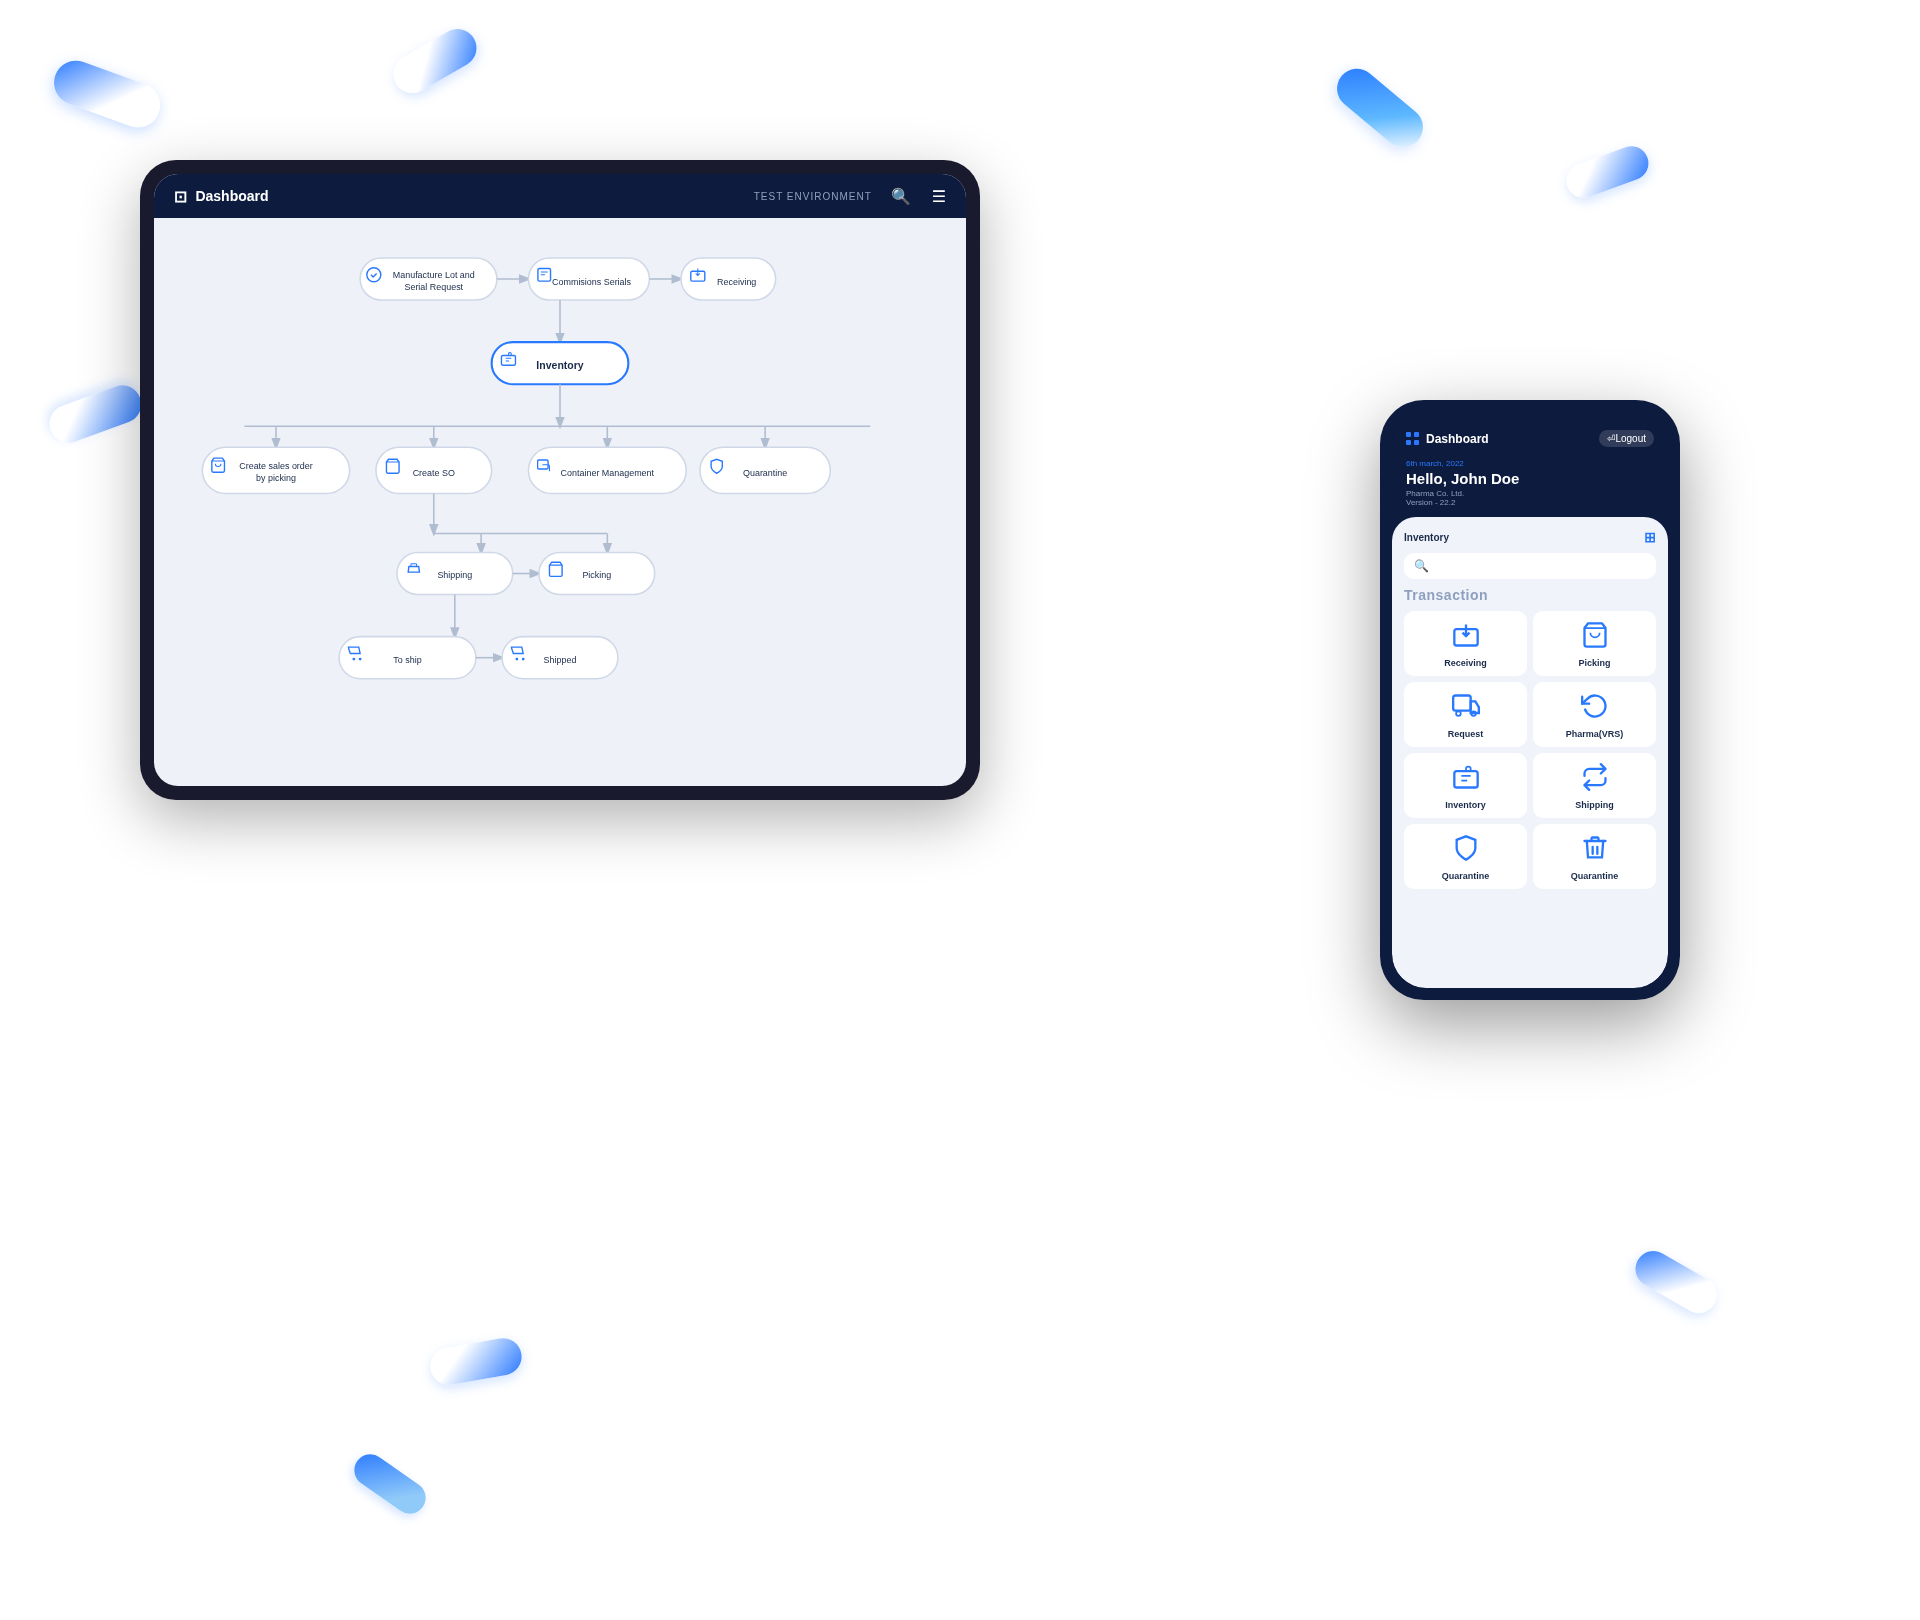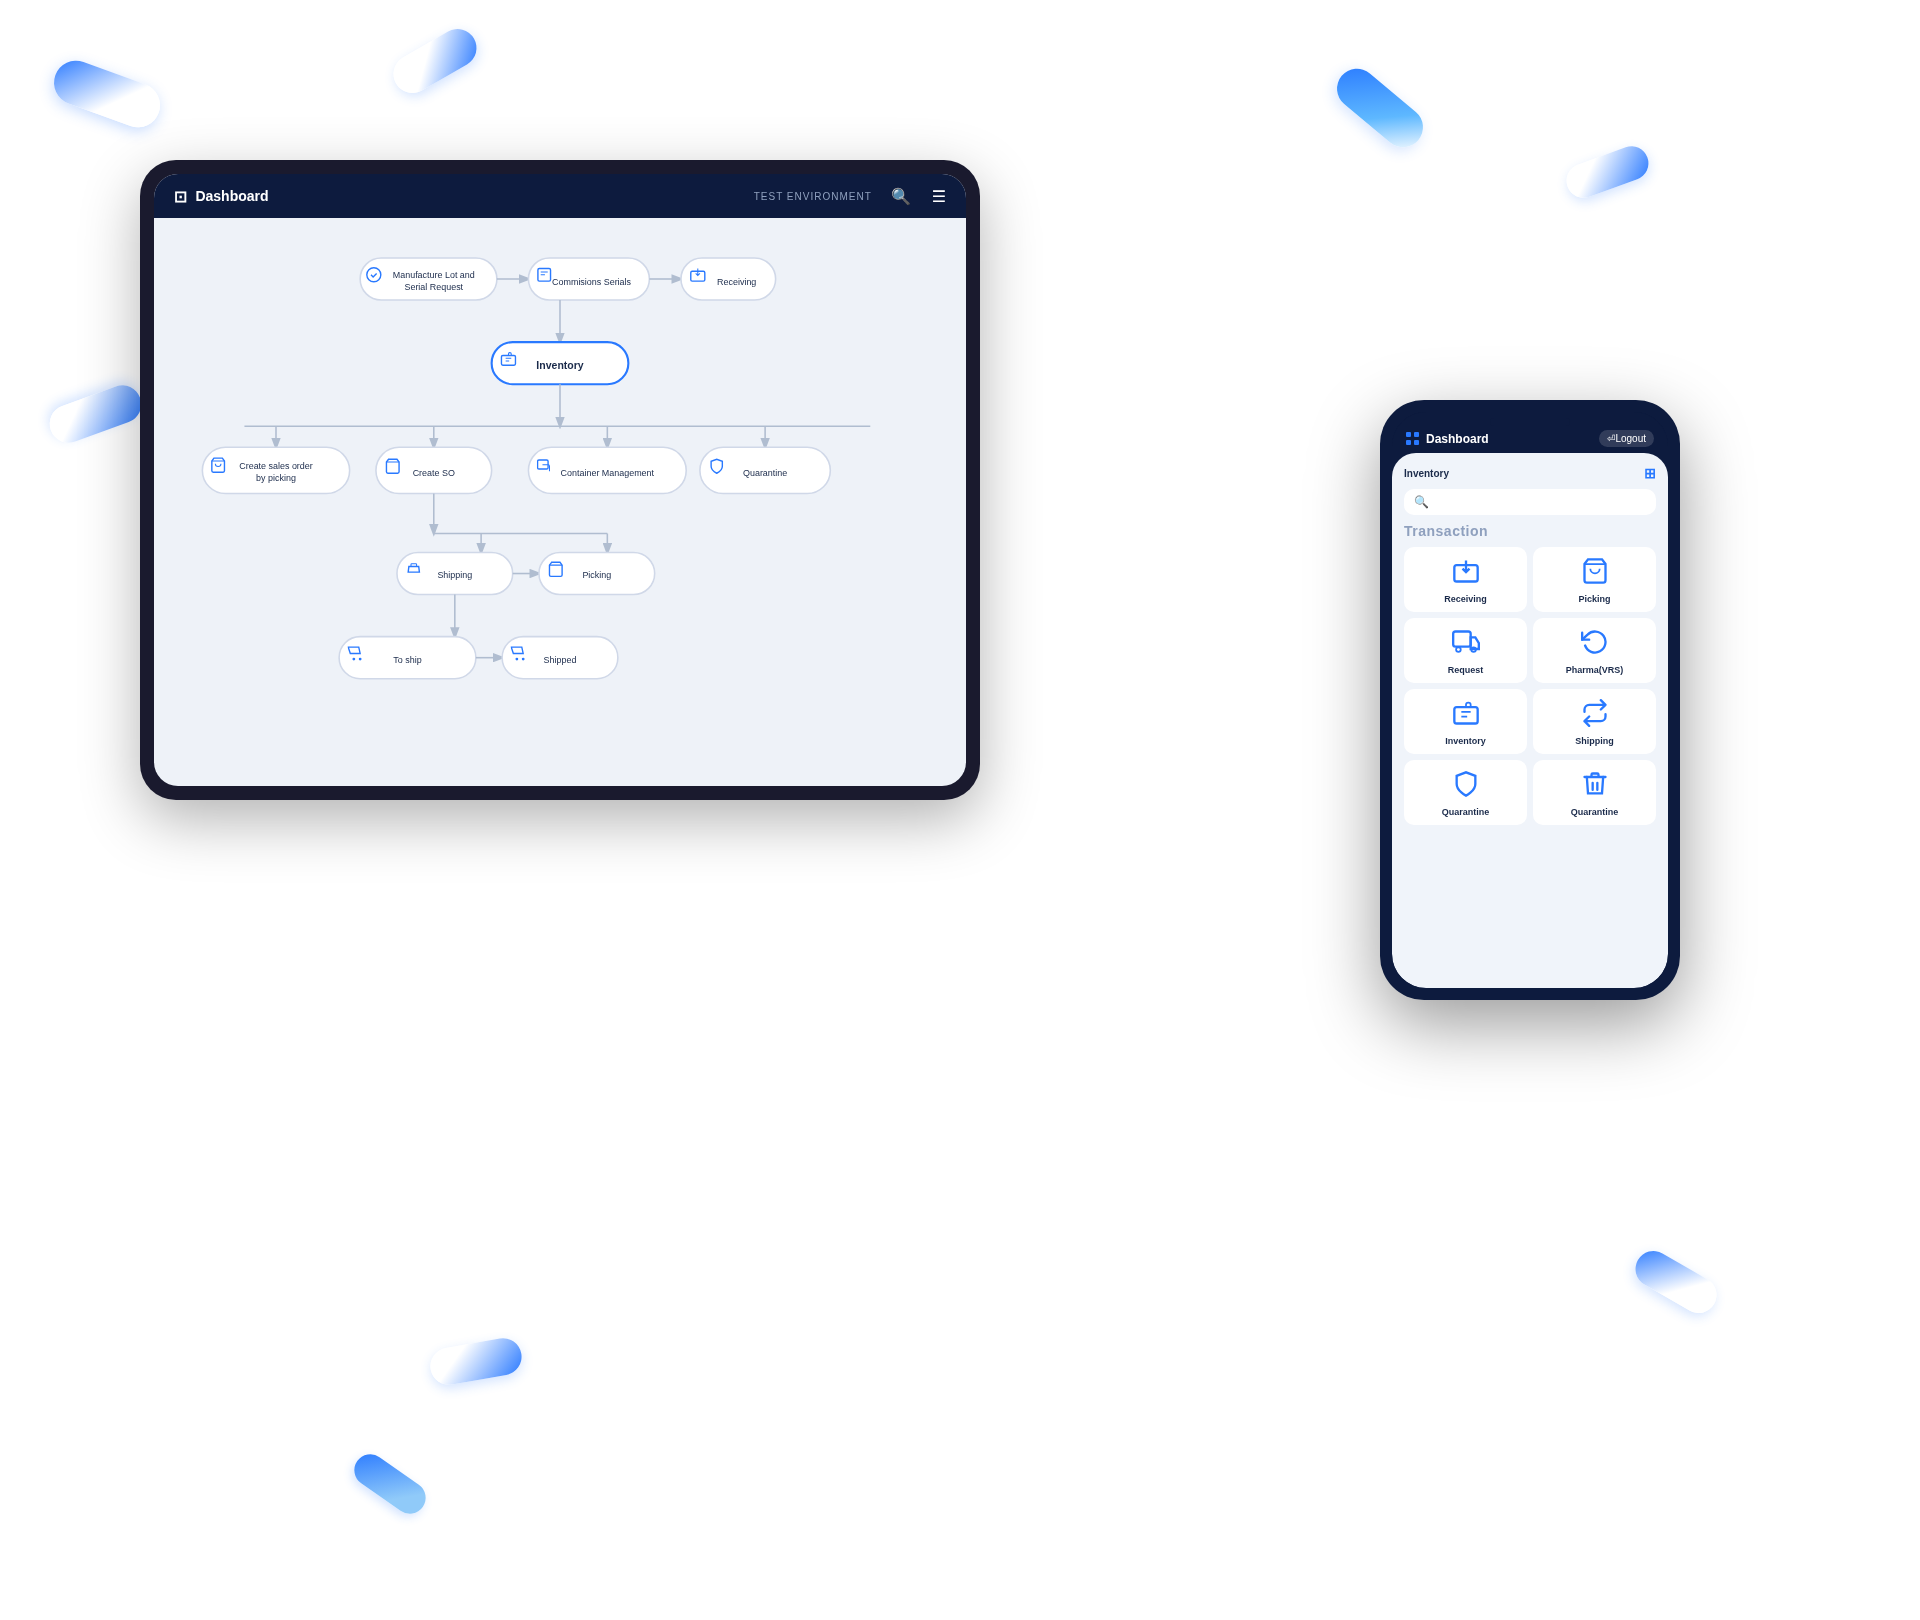--- a/index.html
+++ b/index.html
@@ -529,20 +529,29 @@
             <div class="phone-logo-dot"></div>
             <div class="phone-logo-dot"></div>
           </div>
           <span>Dashboard</span>
         </div>
         <div class="phone-logout-btn">
           <span>⏎Logout</span>
         </div>
       </div>
 
+      <div class="phone-greeting-area">
+        <div class="phone-date">6th march, 2022</div>
+        <div class="phone-hello">Hello, John Doe</div>
+        <div class="phone-company">
+          <span>Pharma Co. Ltd.</span>
+          <br>
+          <span>Version - 22.2</span>
+        </div>
+      </div>
 
       <div class="phone-body">
 
         <div class="phone-section-title">
           <span>Inventory</span>
           <span class="phone-scan-icon">⊞</span>
         </div>
 
         <div class="phone-search-bar">
           <span class="phone-search-icon">🔍</span>

